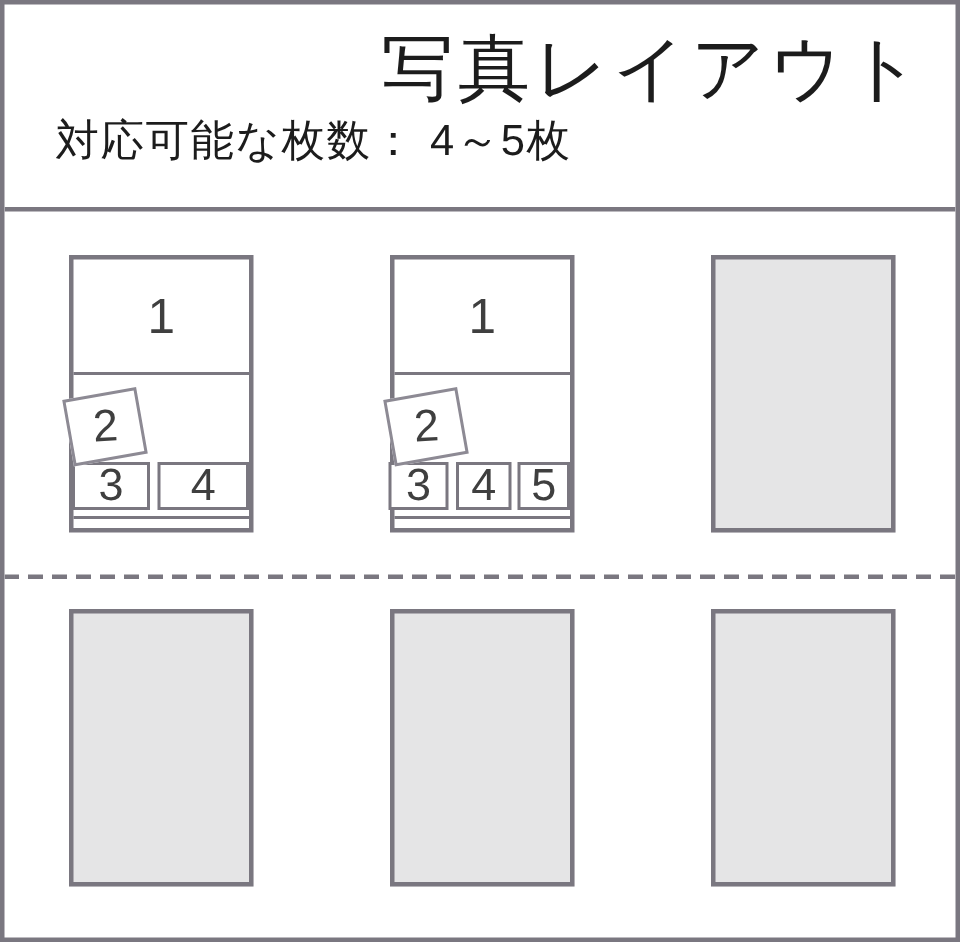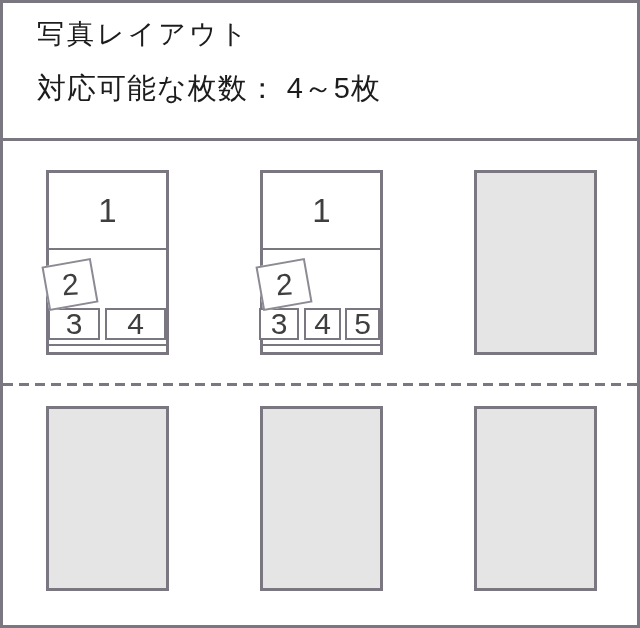--- a/index.html
+++ b/index.html
@@ -14,28 +14,29 @@
     overflow:hidden;
   }
 
   
   .header {
     height:138px;
     border-bottom:3px solid #7a7780;
     padding:16px 20px 0 34px;
   }
   .page-title {
-    font-size:27px;
+    font-size:48px;
     font-weight:500;
     color:#1c1c1c;
     letter-spacing:3px;
     line-height:1.15;
+    text-align:right;
   }
   .page-subtitle {
-    margin-top:22px;
+    margin-top:4px;
     font-size:29px;
     font-weight:400;
     color:#1c1c1c;
     letter-spacing:1px;
     line-height:1.15;
   }
 
   
   .row { display:flex; gap:91px; padding-left:43px; }
   .row-top { margin-top:29px; }

